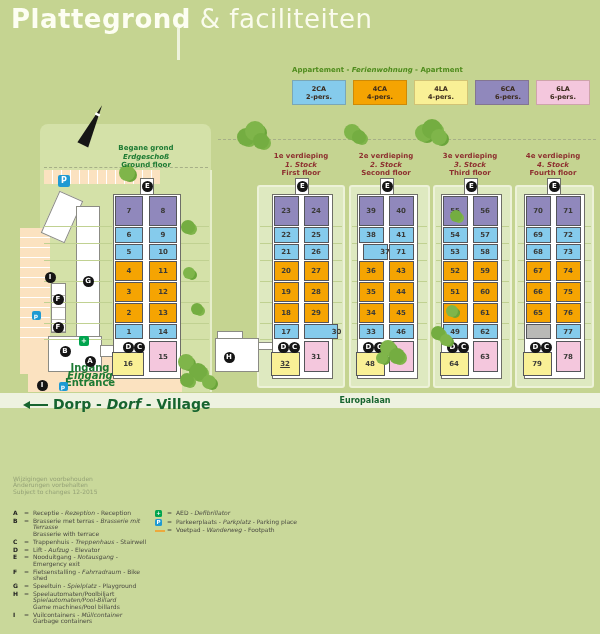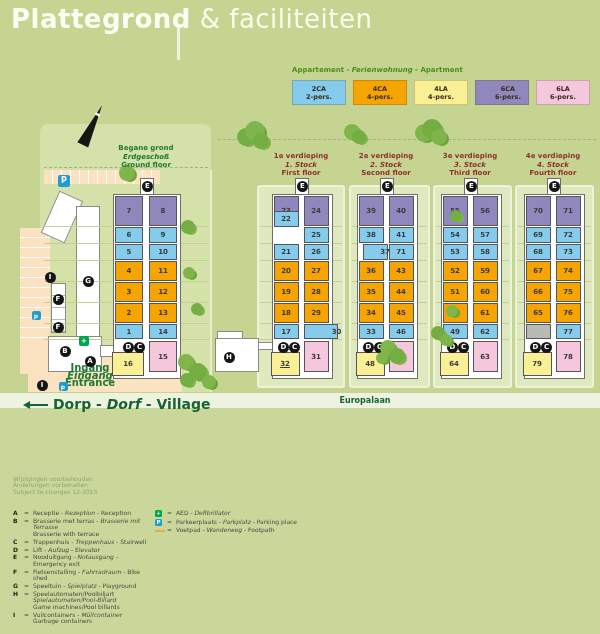--- a/index.html
+++ b/index.html
@@ -283,21 +283,21 @@
       <div class="hline" style="left: 260px; top: 323px; width: 82px;"></div>
       <div class="hline" style="left: 260px; top: 339px; width: 82px;"></div>
       <div class="ftitle" style="left: 253px; top: 152px; color: rgb(141, 47, 47);">
         <div>1e verdieping</div>
         <div class="it">1. Stock</div>
         <div>First floor</div>
       </div>
       <div class="bld" style="left: 271.5px; top: 194px; width: 59px; height: 183px;">
         <div class="cell" style="left: 1px; top: 1px; width: 25px; height: 30px; background: rgb(144, 136, 188);">23</div>
         <div class="cell" style="left: 31px; top: 1px; width: 25px; height: 30px; background: rgb(144, 136, 188);">24</div>
-        <div class="cell" style="left: 1px; top: 16px; width: 25px; height: 16px; background: rgb(133, 203, 236);">22</div>
+        <div class="cell" style="left: 1px; top: 32px; width: 25px; height: 16px; background: rgb(133, 203, 236);">22</div>
         <div class="cell" style="left: 31px; top: 32px; width: 25px; height: 16px; background: rgb(133, 203, 236);">25</div>
         <div class="cell" style="left: 1px; top: 49px; width: 25px; height: 16px; background: rgb(133, 203, 236);">21</div>
         <div class="cell" style="left: 31px; top: 49px; width: 25px; height: 16px; background: rgb(133, 203, 236);">26</div>
         <div class="cell" style="left: 1px; top: 66px; width: 25px; height: 20px; background: rgb(245, 164, 2);">20</div>
         <div class="cell" style="left: 31px; top: 66px; width: 25px; height: 20px; background: rgb(245, 164, 2);">27</div>
         <div class="cell" style="left: 1px; top: 87px; width: 25px; height: 20px; background: rgb(245, 164, 2);">19</div>
         <div class="cell" style="left: 31px; top: 87px; width: 25px; height: 20px; background: rgb(245, 164, 2);">28</div>
         <div class="cell" style="left: 1px; top: 108px; width: 25px; height: 20px; background: rgb(245, 164, 2);">18</div>
         <div class="cell" style="left: 31px; top: 108px; width: 25px; height: 20px; background: rgb(245, 164, 2);">29</div>
         <div class="cell" style="left: 1px; top: 129px; width: 25px; height: 15px; background: rgb(133, 203, 236);">17</div>

